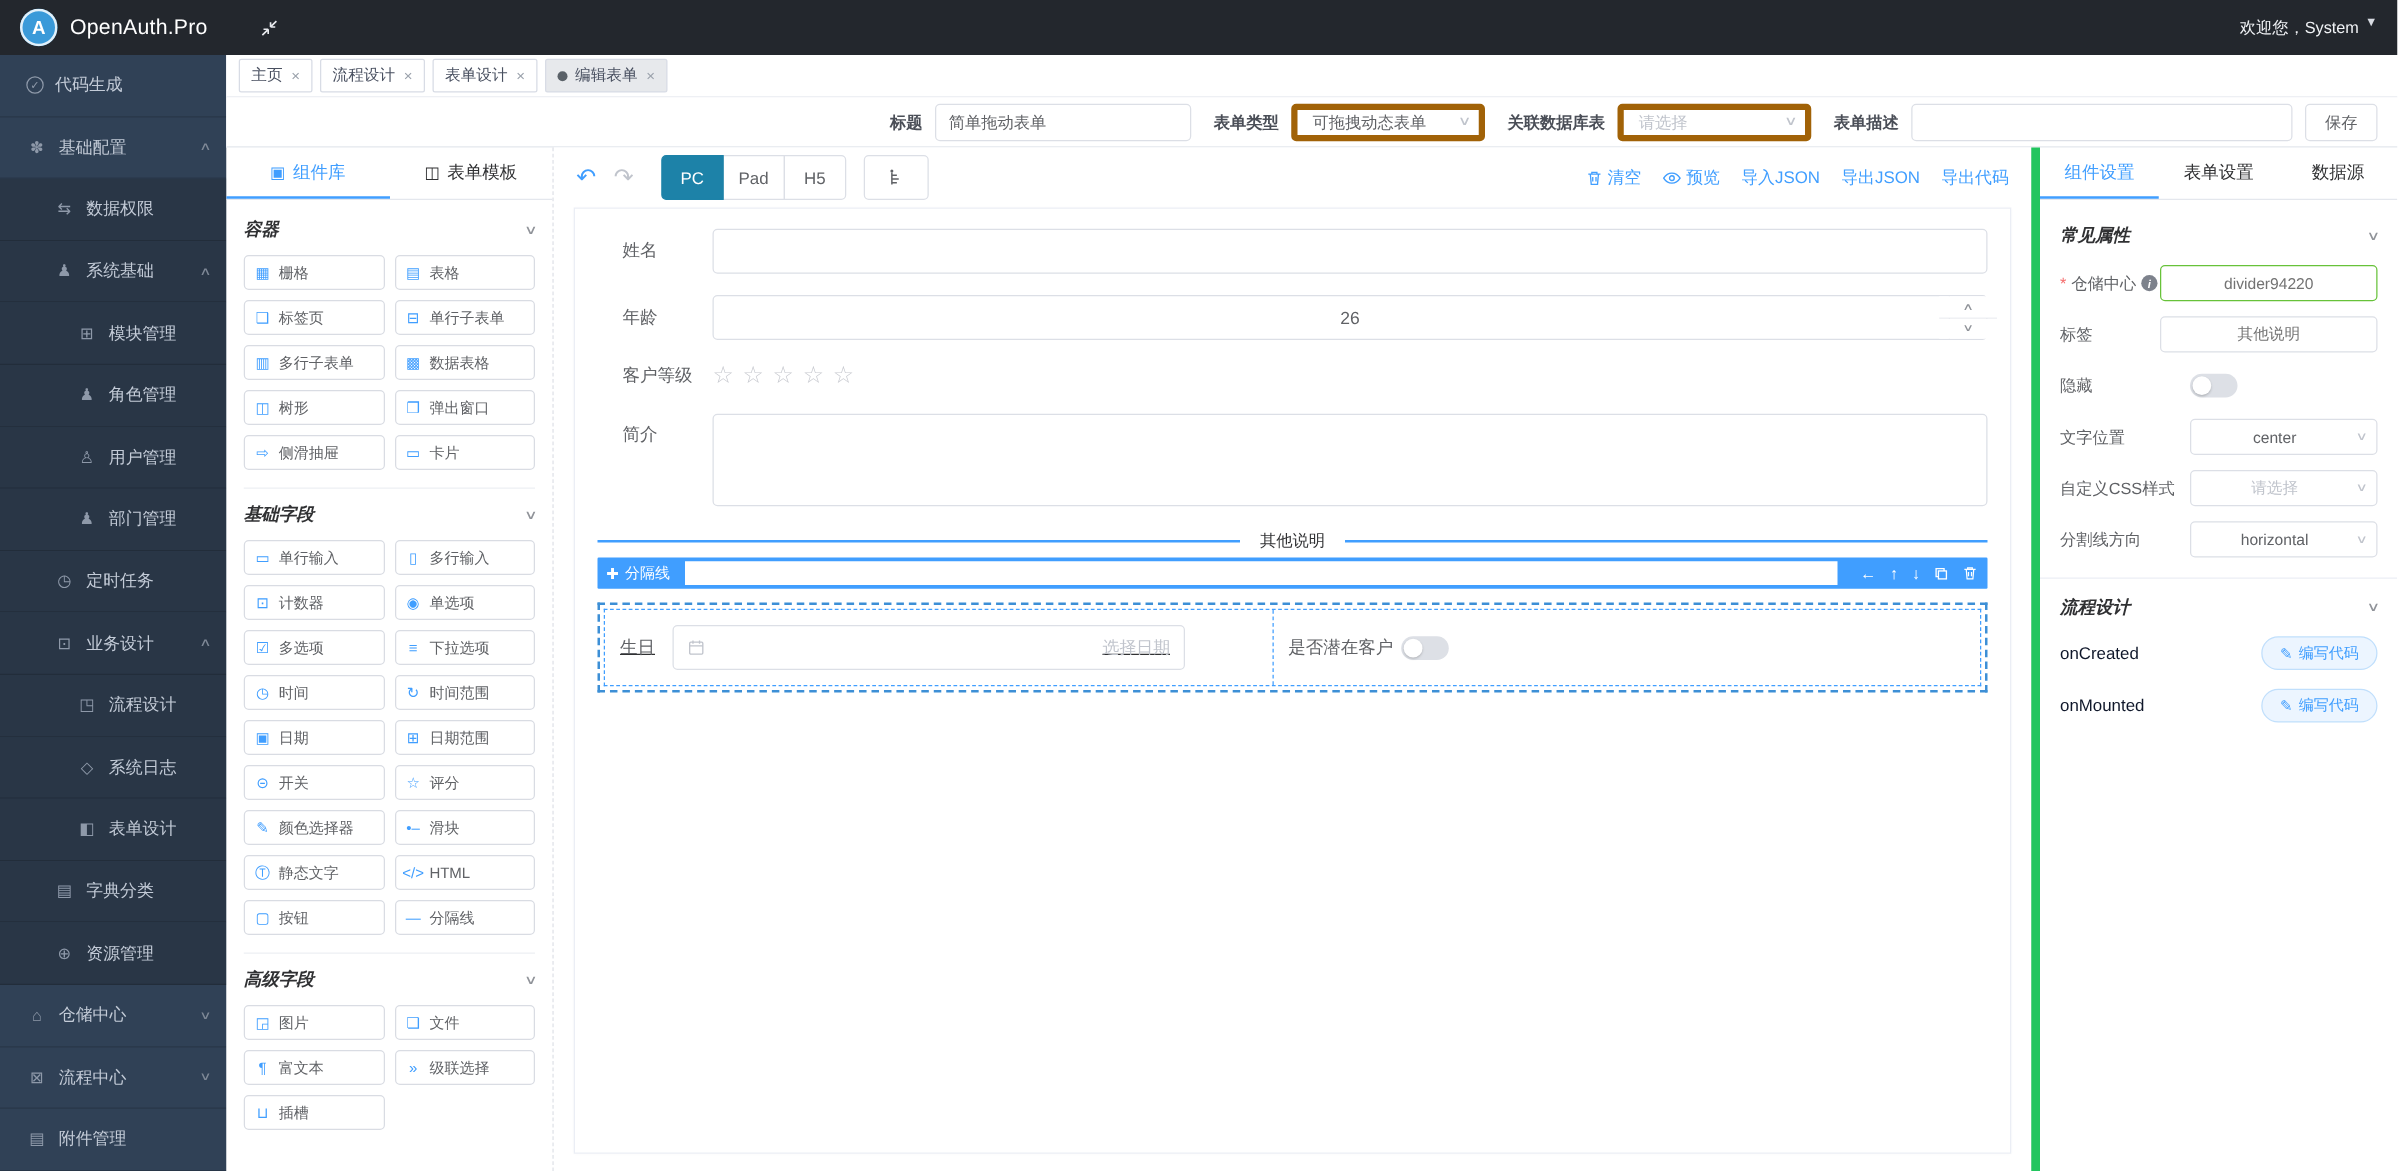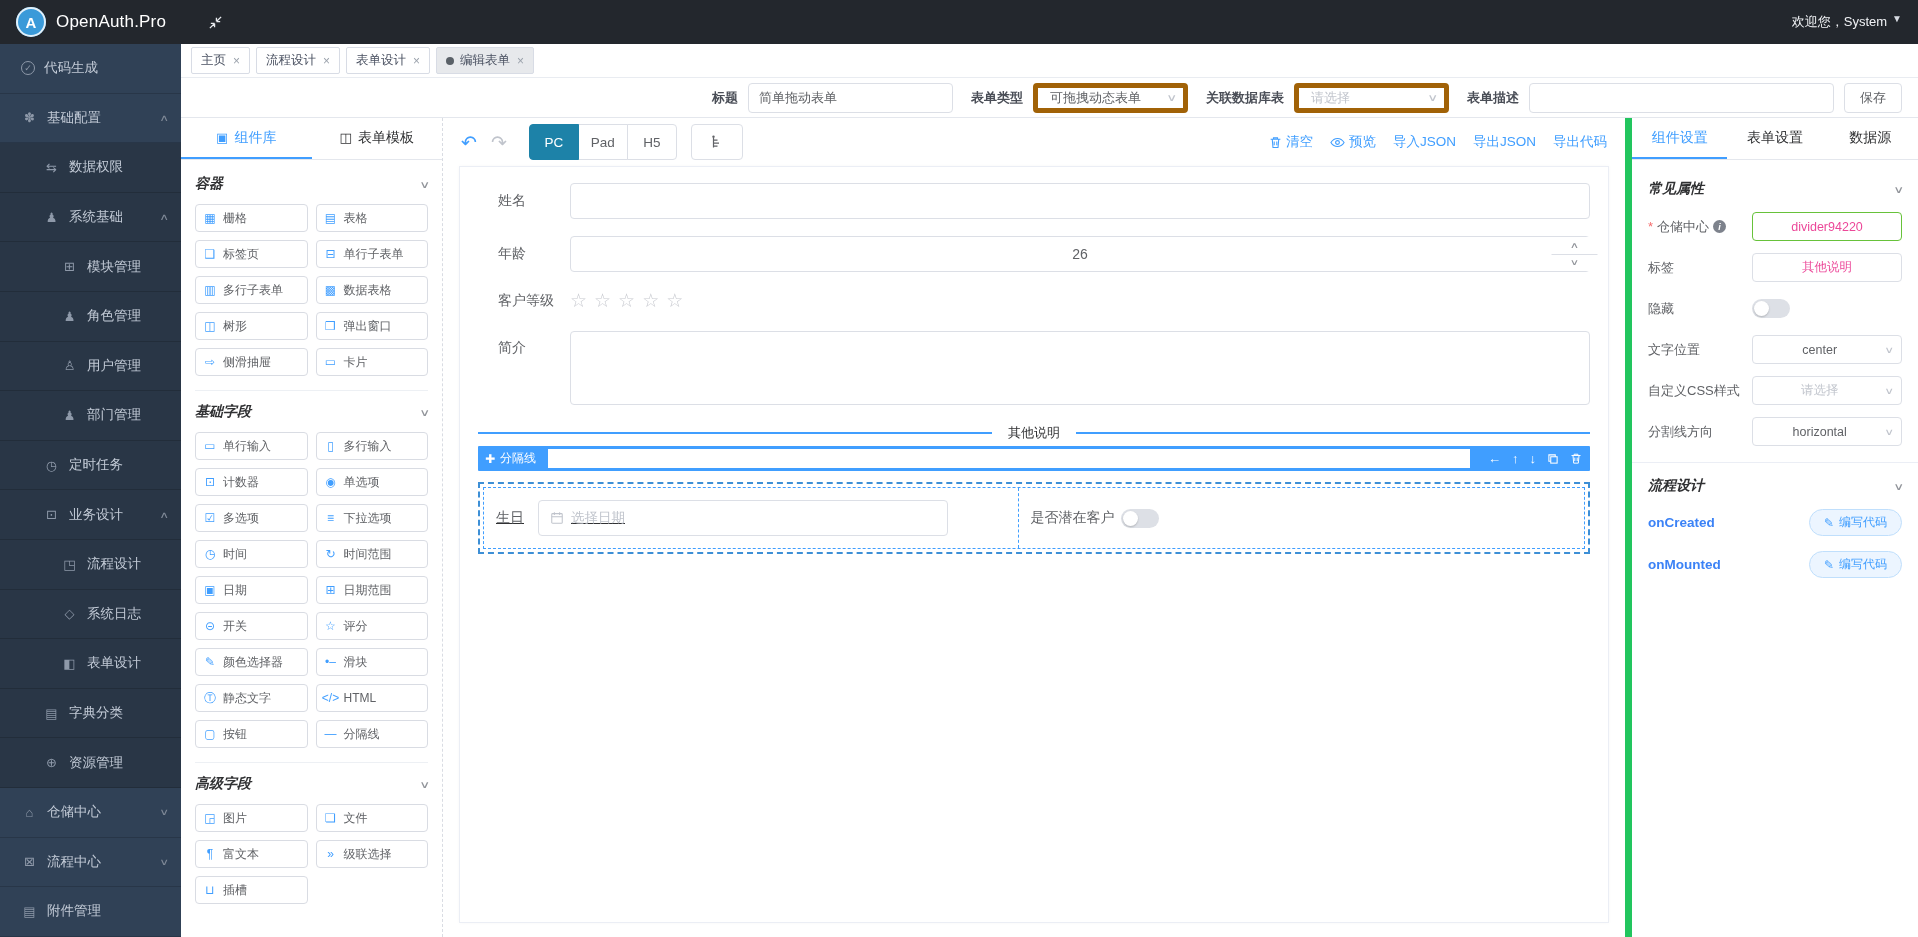--- a/index.html
+++ b/index.html
@@ -107,45 +107,45 @@
   .sel-acts span, .sel-acts svg { cursor:pointer; display:inline-flex; }
 
   
   .grid-sel { margin-top:11px; border:2px dashed #3d8fd6; padding:3px; }
   .grid-row { border:1px dashed #409eff; display:flex; min-height:62px; }
   .gcell { display:flex; align-items:center; padding:10px 12px; }
   .gcell.left { width:48.6%; border-right:1px dashed #409eff;text-decoration:underline; }
   .gcell.right { flex:1; }
   .glabel { font-size:14px; color:#606266; margin-right:14px; white-space:nowrap; }
   .glabel.tight { margin-right:6px; }
-  .date-input { flex:1; max-width:410px; height:36px; border:1px solid #dcdfe6; border-radius:4px; display:flex; align-items:center; gap:7px; padding:0 11px; color:#c0c4cc; font-size:13.5px; }
+  .date-input { flex:1; max-width:410px; height:36px; border:1px solid #dcdfe6; border-radius:4px; display:flex; align-items:center; gap:7px; padding:0 11px; color:#c0c4cc; font-size:13.5px;justify-content:space-between; }
   .switch { width:38px; height:19px; border-radius:10px; background:#dde0e6; position:relative; flex:none; cursor:pointer; }
   .switch::after { content:""; position:absolute; left:2px; top:2px; width:15px; height:15px; border-radius:50%; background:#fff; box-shadow:0 1px 2px rgba(0,0,0,.2); }
 
   
   .right-panel { width:293px; flex:none; border-left:7px solid #22c55e; display:flex; flex-direction:column; overflow:hidden; }
   .rp-tabs { height:42px; flex:none; display:flex; border-bottom:1px solid #e4e7ed; }
   .rp-tab { flex:1; display:flex; align-items:center; justify-content:center; font-size:14px; color:#303133; cursor:pointer; border-bottom:2px solid transparent; }
   .rp-tab.active { color:#409eff; border-bottom-color:#409eff; }
   .rp-body { flex:1; padding:6px 16px 0; overflow:hidden; }
   .rp-sec-head { display:flex; align-items:center; justify-content:space-between; margin:14px 0 14px; }
   .rp-sec-title { font-size:14px; font-weight:700; font-style:italic; color:#303133; }
   .prop-row { display:flex; align-items:center; justify-content:space-between; margin-bottom:12px; min-height:29px; }
   .prop-label { font-size:13px; color:#606266; display:flex; align-items:center; gap:4px; }
   .req { color:#f56c6c; }
   .info-dot { width:13px; height:13px; border-radius:50%; background:#7d828c; color:#fff; font-size:9px; display:inline-flex; align-items:center; justify-content:center; font-style:italic; font-weight:bold; }
-  .prop-input { width:150px; height:29px; border:1px solid #dcdfe6; border-radius:4px; font-size:12.5px; color:#ec4899; text-align:center; outline:none; font-family:inherit; }
+  .prop-input { width:174px; height:29px; border:1px solid #dcdfe6; border-radius:4px; font-size:12.5px; color:#737373; text-align:center; outline:none; font-family:inherit; }
   .prop-input.valid { border-color:#67c23a; }
   .prop-sel { width:150px; height:29px; border:1px solid #dcdfe6; border-radius:4px; font-size:12.5px; color:#606266; display:flex; align-items:center; justify-content:space-between; padding:0 8px 0 0; cursor:pointer; }
   .prop-sel .v { flex:1; text-align:center; }
   .prop-sel .caret { color:#c0c4cc; font-size:9px; transform:scaleX(1.5); }
   .prop-sel .ph { color:#c0c4cc; }
   .rp-divider { border-top:1px solid #ebeef5; margin:16px -16px 0; }
   .ev-row { display:flex; align-items:center; justify-content:space-between; margin-bottom:15px; }
-  .ev-name { font-size:13.5px; font-weight:700; color:#3b82f6; }
+  .ev-name { font-size:13.5px; font-weight:400; color:#0f172a; }
   .code-btn { height:27px; padding:0 14px; border-radius:14px; background:#ecf5ff; border:1px solid #c0dffc; color:#409eff; font-size:12px; display:inline-flex; align-items:center; gap:5px; cursor:pointer; }
 </style>
 </head>
 <body>
 
 <div class="app">
 
   <div class="topbar">
     <div class="logo">A</div>
     <div class="brand">OpenAuth.Pro</div>

